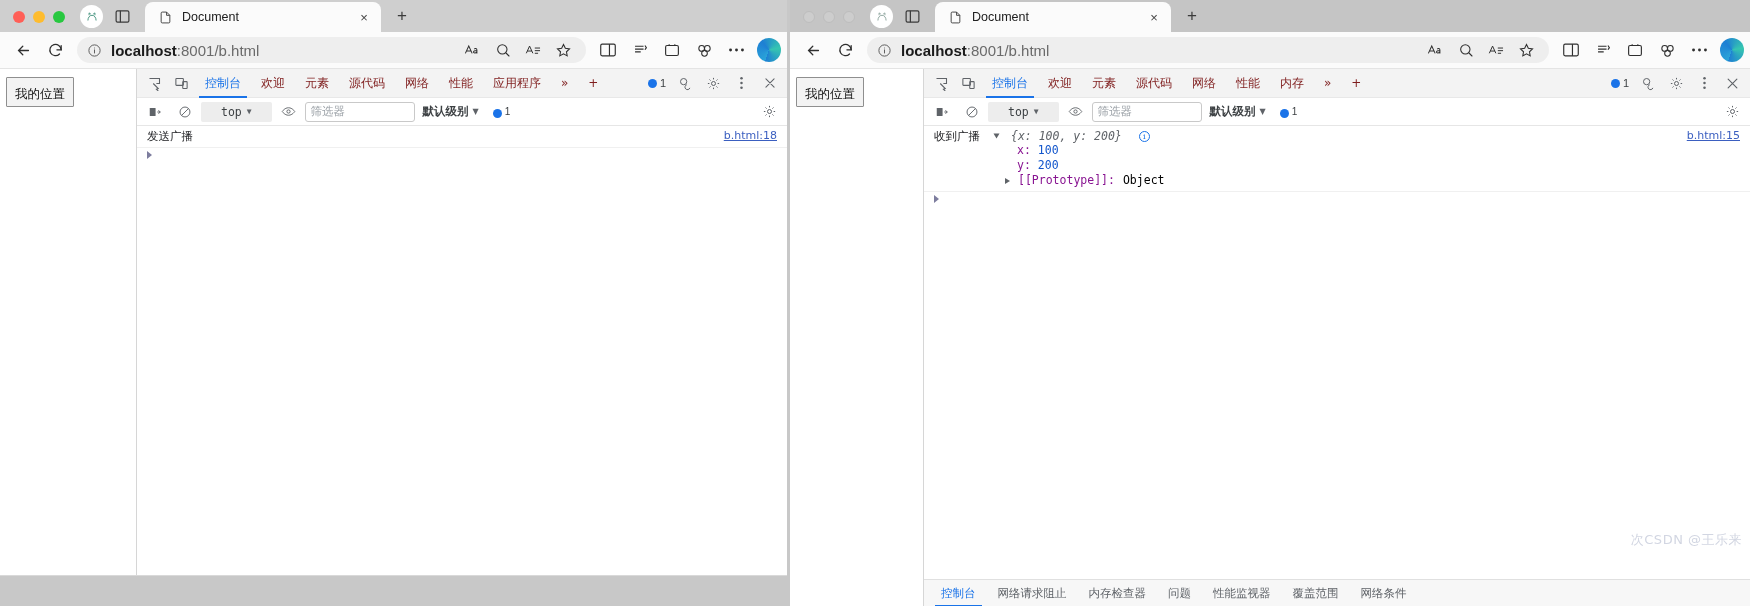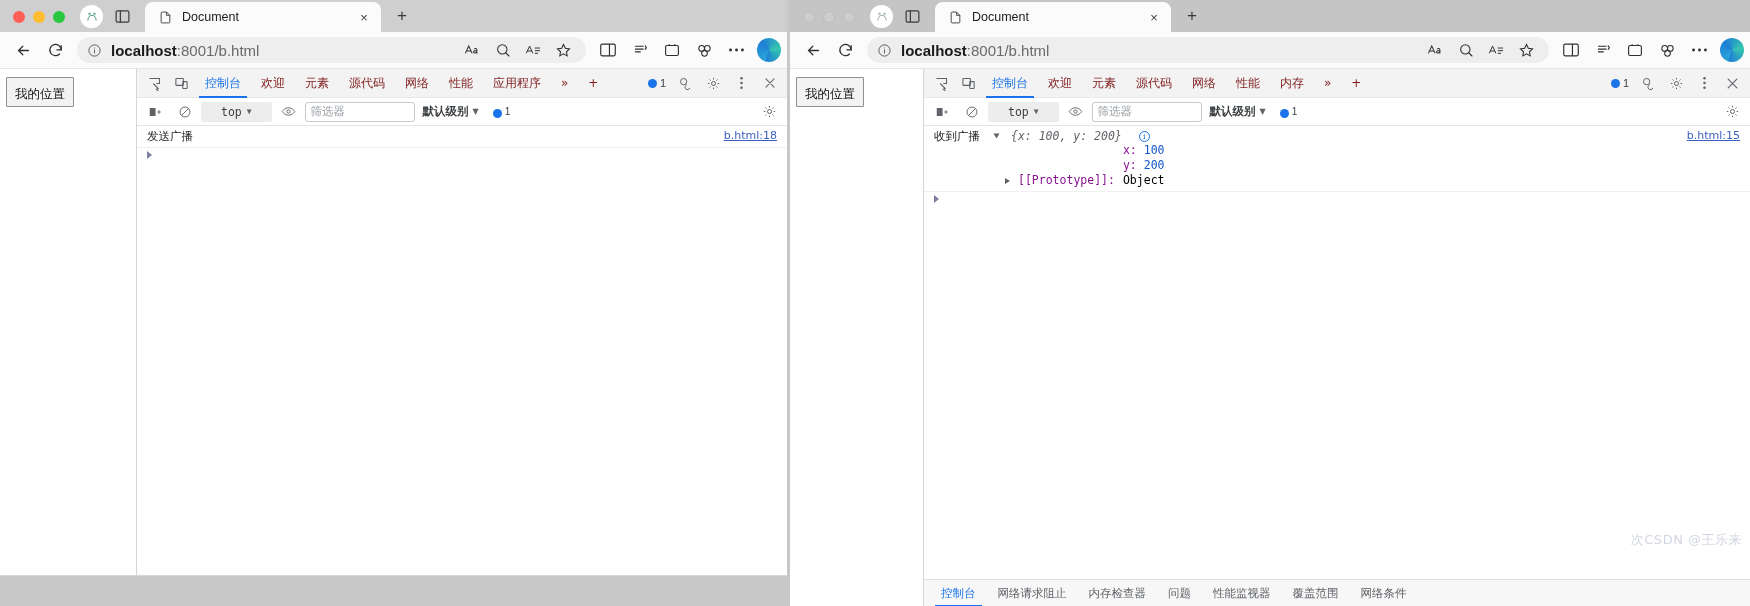--- a/index.html
+++ b/index.html
@@ -230,21 +230,20 @@
     position: relative;
     font-family: "DejaVu Sans Mono", monospace;
     font-size: 11.5px;
   }
   .msg-row {
     position: relative;
     display: flex;
     padding: 3px 8px 3px 10px;
     border-bottom: 1px solid #f0f0f0;
     min-height: 19px;
-    text-align: right;
   }
   .msg-label {
     font-family: "DejaVu Sans", sans-serif;
     font-size: 11.5px; color: #202124;
     white-space: nowrap;
   }
   .msg-src {
     position: absolute; right: 10px; top: 3px;
     font-family: "DejaVu Sans", sans-serif;
     font-size: 11px;

